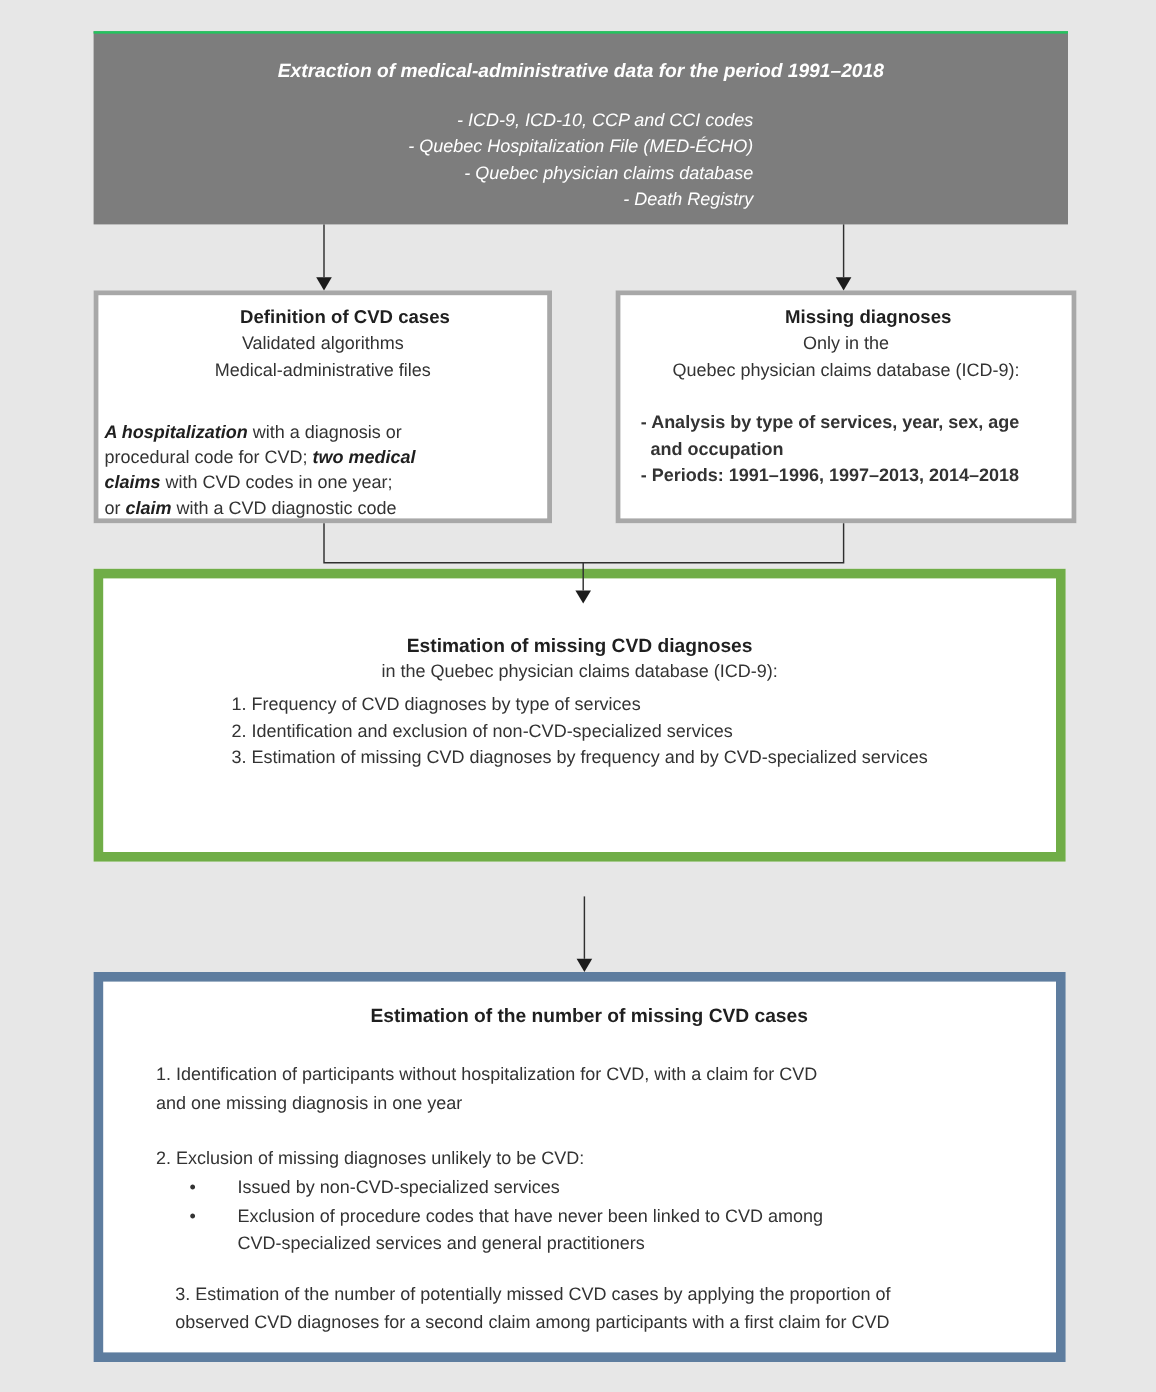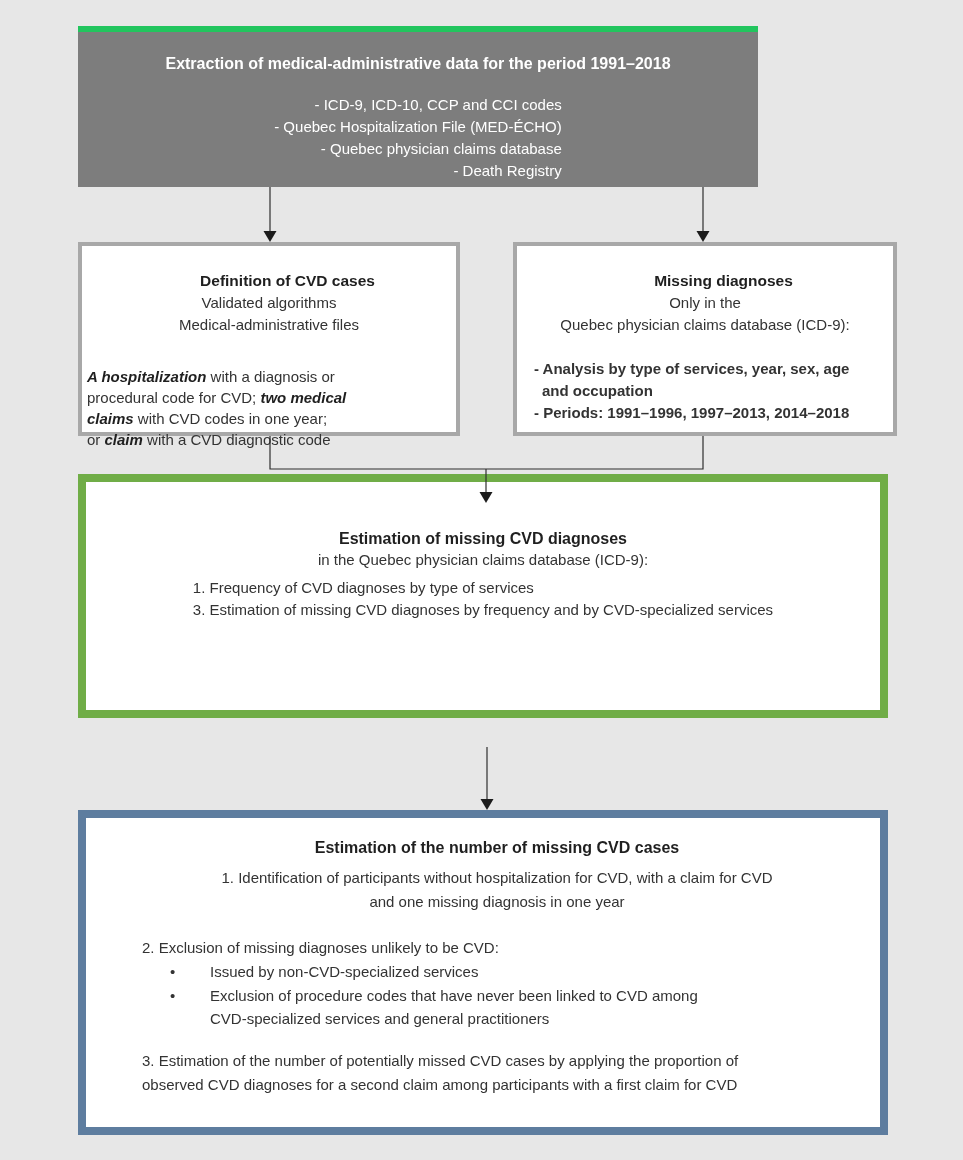--- a/index.html
+++ b/index.html
@@ -21,37 +21,38 @@
     color:var(--body-text);
     font-size:15px;
   }
   .stage{position:absolute;left:0;top:0;width:963px;height:1160px;overflow:hidden;}
 
   .box{position:absolute;background:#ffffff;}
   .box-title{font-weight:bold;font-size:16px;line-height:20px;text-align:center;color:var(--title-text);}
 
   
   #box-extraction{
-    left:78px;top:26px;width:680px;height:161px;
+    left:78px;top:26px;width:812px;height:161px;
     background:var(--extraction-box-fill);
     color:var(--extraction-text);
-    border-top:6px solid #22c55e;
+    border-top:2px solid #22c55e;
+    font-style:italic;
   }
   #box-extraction .box-title{color:var(--extraction-text);margin-top:22px;}
   #box-extraction .list{
     width:fit-content;margin:20px auto 0;
     line-height:22px;text-align:right;
   }
 
   
   .white-box{border:4px solid var(--white-box-border);}
   #box-definition{left:78px;top:242px;width:382px;height:194px;}
   #box-missing{left:513px;top:242px;width:384px;height:194px;}
   .center-lines{text-align:center;line-height:22px;}
-  .white-box .box-title{margin-top:24px;font-size:15.5px;line-height:22px;padding-left:37px;}
+  .white-box .box-title{margin-top:8px;font-size:15.5px;line-height:22px;padding-left:37px;}
   #definition-body{
     margin-top:30px;padding:0 2px 0 5px;
     line-height:21px;white-space:pre-line;text-align:left;
   }
   .em{font-weight:bold;font-style:italic;color:var(--title-text);}
   #missing-items{margin-top:22px;padding-left:17px;line-height:22px;text-align:left;font-weight:bold;}
   #missing-items .cont{padding-left:8px;}
 
   
   #box-est-diag{
@@ -59,27 +60,27 @@
     border:8px solid var(--green-border);
   }
   #box-est-diag .box-title{margin-top:47px;}
   #est-diag-subtitle{text-align:center;line-height:22px;}
   #est-diag-items{width:fit-content;margin:6px auto 0;line-height:22px;text-align:left;}
 
   
   #box-est-cases{
     left:78px;top:810px;width:810px;height:325px;
     border:8px solid var(--blue-border);
-    padding:0 28px 0 56px;
+    padding:0 28px 0 44px;
   }
   #box-est-cases .box-title{margin-top:20px;}
   .step{line-height:24px;white-space:pre-line;}
-  #step1{margin-top:8px;text-align:center;}
+  #step1{margin-top:26px;}
   #step2{margin-top:22px;}
-  #step3{margin-top:18px;}
+  #step3{margin-top:18px;margin-left:16px;}
   .bullet-item{display:flex;line-height:23.5px;}
   .bullet-dot{width:12px;margin-left:28px;flex:none;}
   .bullet-text{margin-left:28px;white-space:pre-line;}
 
   
   #connectors{position:absolute;left:0;top:0;pointer-events:none;}
   #connectors line,#connectors path{stroke:var(--arrow);stroke-width:1.2;fill:none;}
   #connectors polygon{fill:#1c1c1c;stroke:none;}
 </style>
 </head>
@@ -120,20 +121,21 @@
       <div class="cont">and occupation</div>
       <div>- Periods: 1991–1996, 1997–2013, 2014–2018</div>
     </div>
   </div>
 
   <div class="box" id="box-est-diag">
     <div class="box-title">Estimation of missing CVD diagnoses</div>
     <div id="est-diag-subtitle">in the Quebec physician claims database (ICD-9):</div>
     <div id="est-diag-items">
       <div>1. Frequency of CVD diagnoses by type of services</div>
+      <div>2. Identification and exclusion of non-CVD-specialized services</div>
       <div>3. Estimation of missing CVD diagnoses by frequency and by CVD-specialized services</div>
     </div>
   </div>
 
   <div class="box" id="box-est-cases">
     <div class="box-title">Estimation of the number of missing CVD cases</div>
     <div class="step" id="step1">1. Identification of participants without hospitalization for CVD, with a claim for CVD
 and one missing diagnosis in one year</div>
     <div class="step" id="step2">2. Exclusion of missing diagnoses unlikely to be CVD:</div>
     <div>

